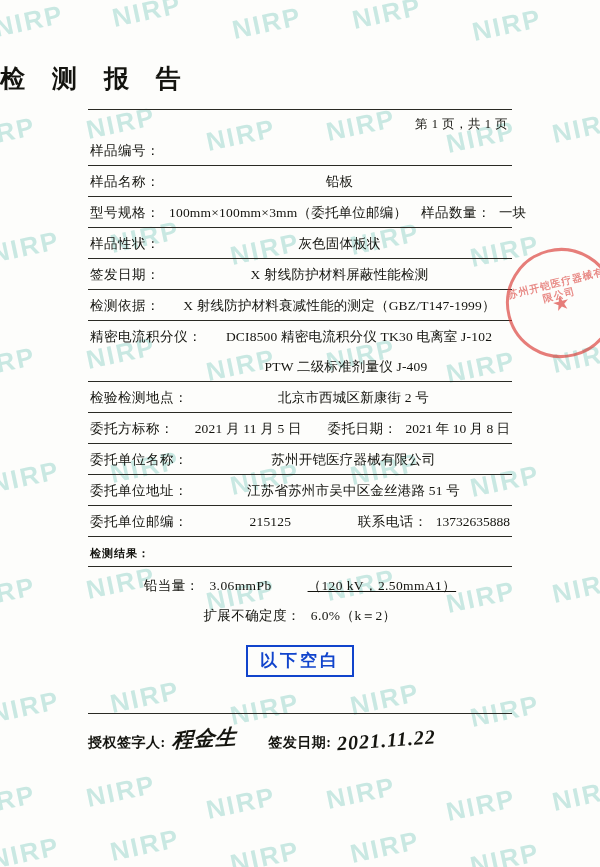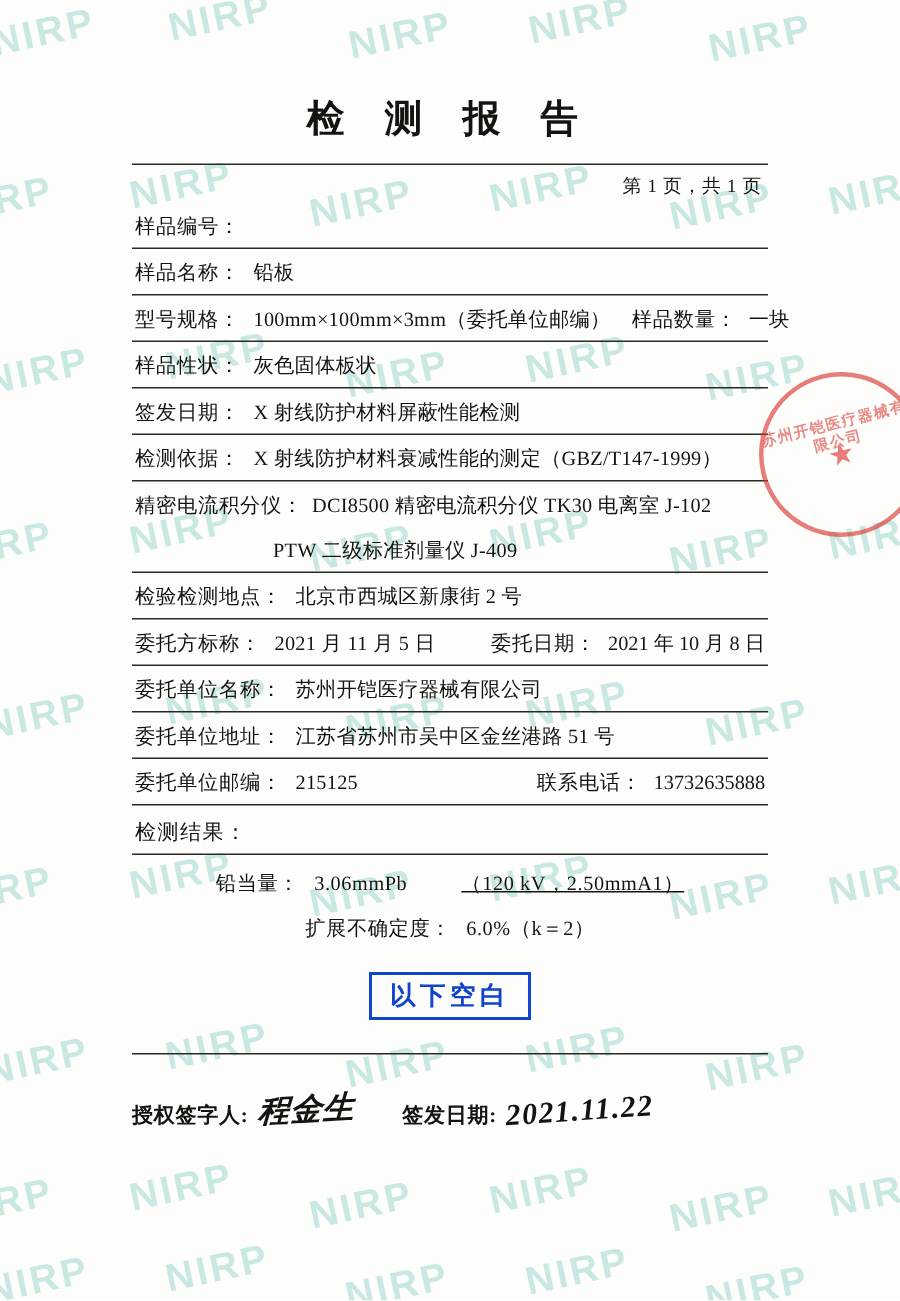--- a/index.html
+++ b/index.html
@@ -36,21 +36,21 @@
     white-space: nowrap;
   }
 
   
   .content {
     position: relative;
     z-index: 2;
   }
 
   .title {
-    text-align: center;
+    text-align: left;
     font-size: 25px;
     font-weight: 700;
     letter-spacing: 10px;
     margin: 62px 0 0 0;
     font-family: "Liberation Sans", "DejaVu Sans", sans-serif;
   }
   .title-rule {
     width: 424px;
     margin: 14px auto 0 auto;
     border-bottom: 1px solid #2a2a24;
@@ -63,20 +63,21 @@
   }
 
   .row {
     display: flex;
     align-items: flex-end;
     font-size: 13.5px;
     line-height: 1.25;
     border-bottom: 1px solid #2a2a24;
     padding: 7px 2px 5px 2px;
     min-height: 18px;
+    text-align: center;
   }
   .row.no-rule { border-bottom: none; }
   .label {
     flex: 0 0 auto;
     white-space: nowrap;
     letter-spacing: .5px;
   }
   .val {
     flex: 1 1 auto;
     padding-left: 9px;
@@ -100,22 +101,22 @@
   }
 
   .row.cont {
     padding-left: 2px;
   }
   .row.cont .val {
     padding-left: 92px;
   }
 
   .results-head {
-    font-size: 14px;
-    font-weight: 400;
+    font-size: 11px;
+    font-weight: 700;
     padding: 9px 2px 5px 2px;
     border-bottom: 1px solid #2a2a24;
     letter-spacing: 1px;
   }
 
   .result-line {
     font-size: 13.5px;
     padding: 10px 0 2px 0;
     text-align: center;
     letter-spacing: .4px;
@@ -133,23 +134,23 @@
     letter-spacing: 3px;
     border: 2px solid #1144cc;
     padding: 2px 0 3px 0;
     font-family: "Liberation Sans", "DejaVu Sans", sans-serif;
   }
 
   .sign-row {
     display: flex;
     align-items: flex-end;
     font-size: 14px;
-    margin-top: 22px;
+    margin-top: 36px;
     border-top: 1px solid #2a2a24;
-    padding-top: 22px;
+    padding-top: 10px;
     letter-spacing: .5px;
   }
   .sign-row .s-label { font-weight: 700; }
   .sign-name {
     font-family: "Liberation Serif", serif;
     font-size: 21px;
     font-style: italic;
     font-weight: 700;
     color: #15150f;
     padding: 0 26px 0 6px;

